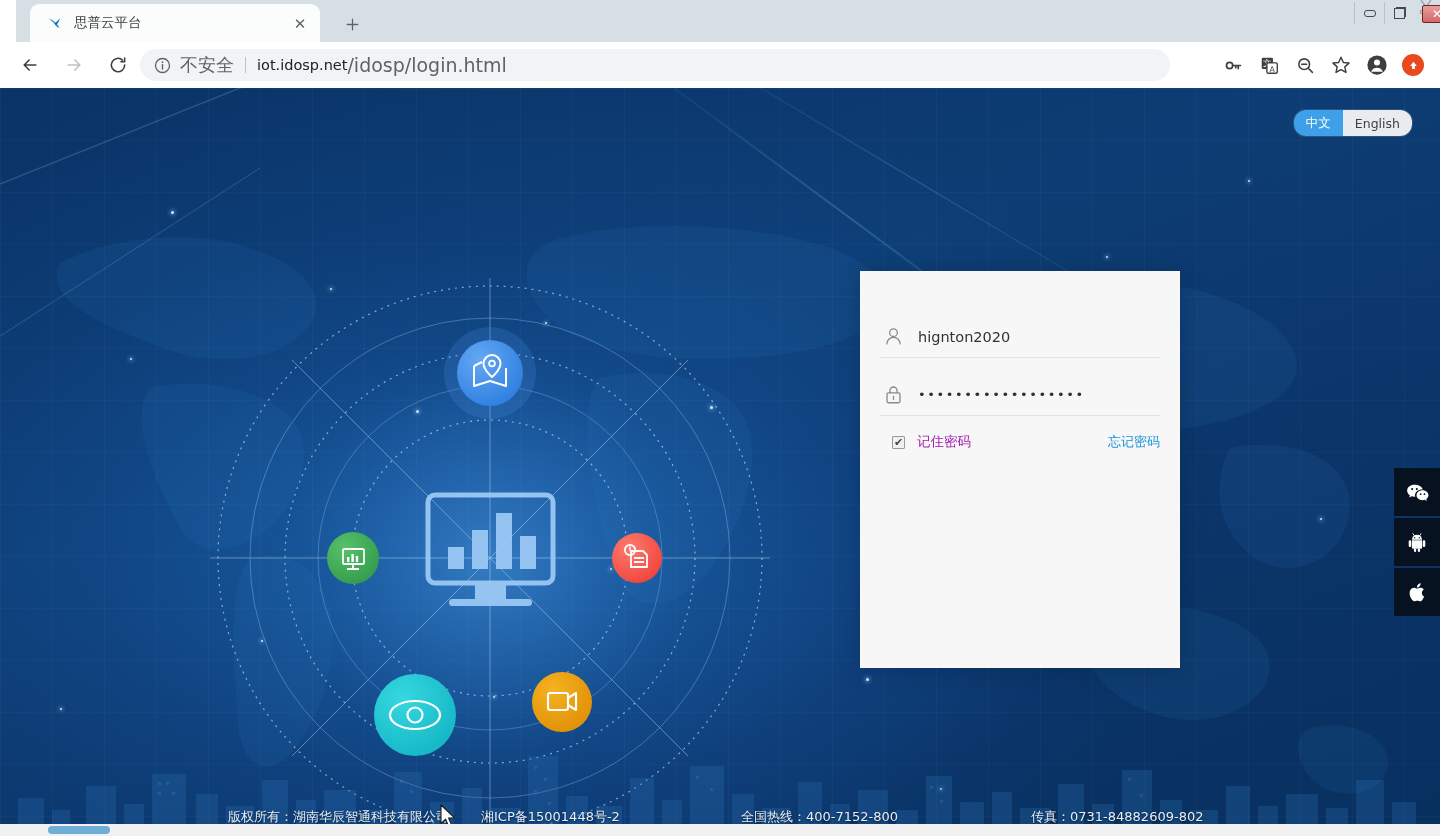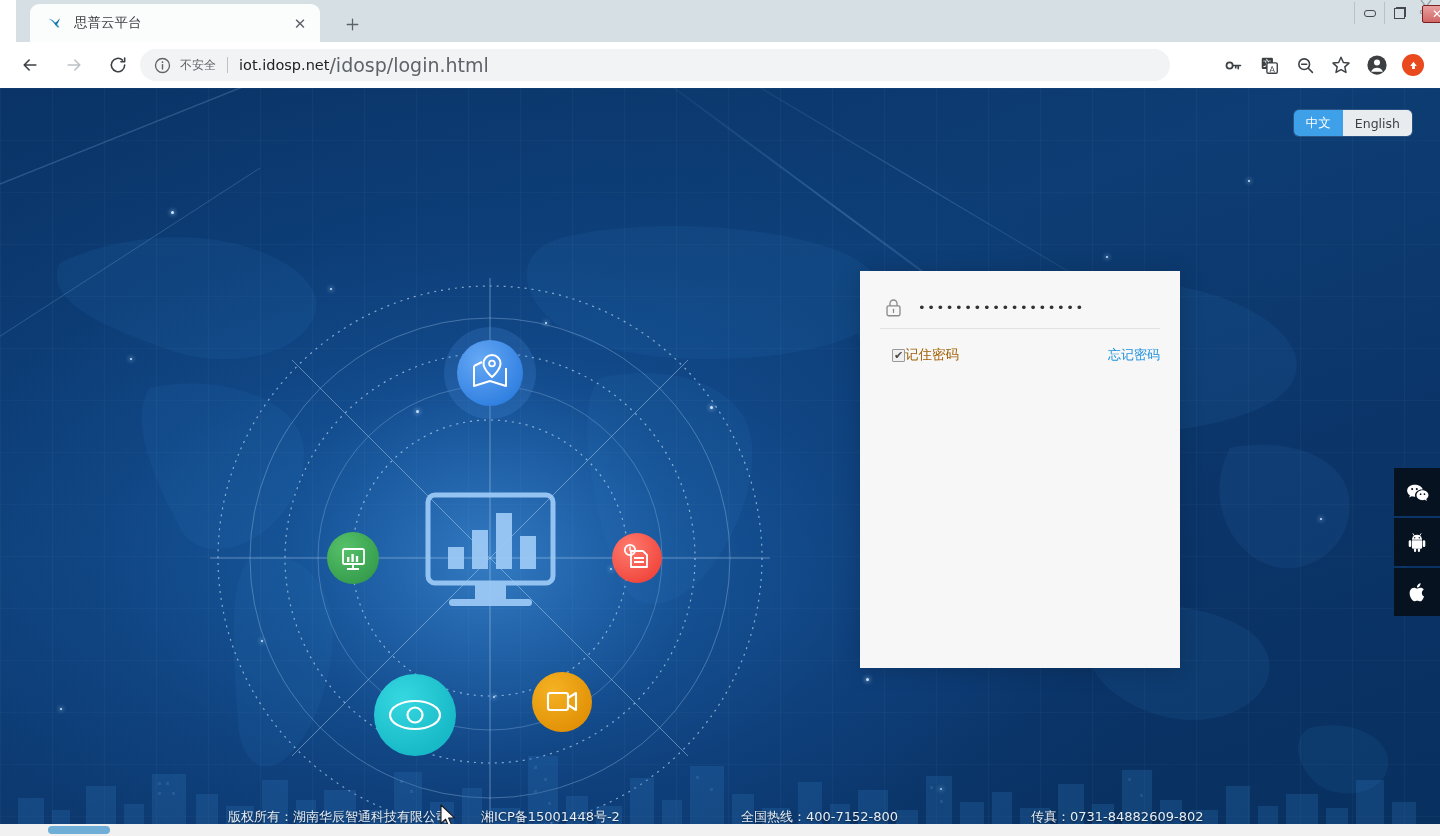--- a/index.html
+++ b/index.html
@@ -80,21 +80,21 @@
     display: flex; align-items: center; justify-content: center;
   }
   .nav-btn:first-child { margin-left: 13px; }
   .omnibox {
     position: absolute; left: 140px; top: 7px; width: 1030px; height: 32px;
     background: #f1f3f4; border-radius: 16px;
     display: flex; align-items: center; padding: 0 14px;
   }
   .info-icon { flex: 0 0 17px; width: 17px; height: 17px; margin-right: 9px; }
   .not-secure {
-    font-size: 12px; color: #5f6368; font-family: "DejaVu Sans", sans-serif;
+    font-size: 18px; color: #5f6368; font-family: "DejaVu Sans", sans-serif;
     white-space: nowrap;
   }
   .url-sep {
     width: 1px; height: 16px; background: #bdc1c6; margin: 0 11px;
   }
   .url-main {
     font-size: 14.5px; color: #202124; font-family: "DejaVu Sans", sans-serif;
   }
   .url-path { font-size: 19px; color: #5f6368; font-family: "DejaVu Sans", sans-serif; }
   .toolbar-icons {
@@ -137,21 +137,21 @@
     position: absolute; background: #cfe6ff; border-radius: 50%;
     box-shadow: 0 0 4px 1px rgba(180,220,255,0.55);
   }
 
   
   .skyline { position: absolute; left: 0; bottom: 0; width: 1440px; height: 120px; opacity: 0.55; }
 
   
   .lang-switch {
     position: absolute; right: 28px; top: 22px; display: flex;
-    border-radius: 5px; overflow: hidden;
+    border-radius: 12px; overflow: hidden;
     box-shadow: 0 0 0 1px rgba(255,255,255,0.12);
   }
   .lang-btn {
     padding: 0 12px; height: 26px; display: flex; align-items: center;
     justify-content: center; font-size: 12.5px;
     font-family: "DejaVu Sans", sans-serif;
   }
   .lang-btn.active { background: #3fa0ea; color: #ffffff; }
   .lang-btn.inactive { background: #e9ecef; color: #3a3f45; }
 
@@ -191,21 +191,21 @@
     margin: 16px 20px 0 20px; display: flex; align-items: center;
     height: 20px;
   }
   .chk {
     width: 13px; height: 13px; flex: 0 0 13px; margin-left: 12px;
     border: 1px solid #9a9a9a; background: #f0f0f0; border-radius: 1px;
     display: flex; align-items: center; justify-content: center;
     color: #4a4a4a; font-size: 11px; line-height: 1;
   }
   .remember-label {
-    font-size: 13.5px; color: #a16207;
+    margin-left: 12px; font-size: 13.5px; color: #a21caf;
     font-family: "DejaVu Sans", sans-serif;
   }
   .forgot-link {
     margin-left: auto; font-size: 13px; color: #1f92dc;
     font-family: "DejaVu Sans", sans-serif; text-decoration: none;
   }
   .login-btn {
     display: block; margin: 20px 20px 0 20px; width: 280px; height: 38px;
     background: #1296db; border: none; border-radius: 4px; color: #fff;
     font-size: 15px; letter-spacing: 6px; font-family: "DejaVu Sans", sans-serif;
@@ -529,20 +529,29 @@
     </div>
 
     <div class="lang-switch">
       <div class="lang-btn active">中文</div>
       <div class="lang-btn inactive">English</div>
     </div>
 
     <div class="login-card">
 
 
+      <div class="field first">
+        <span class="field-icon">
+          <svg viewBox="0 0 24 24" width="21" height="21">
+            <circle cx="12" cy="7.6" r="4.4" fill="none" stroke="#8a8a8a" stroke-width="1.5"></circle>
+            <path d="M4.4 20.5 a7.6 7.6 0 0 1 15.2 0" fill="none" stroke="#8a8a8a" stroke-width="1.5" stroke-linecap="round"></path>
+          </svg>
+        </span>
+        <input class="field-input" type="text" value="hignton2020" style="">
+      </div>
 
       <div class="field second">
         <span class="field-icon">
           <svg viewBox="0 0 24 24" width="21" height="21">
             <rect x="4.6" y="10.2" width="14.8" height="11.2" rx="1.6" fill="none" stroke="#8a8a8a" stroke-width="1.5"></rect>
             <path d="M8 10.2 V7.4 a4 4 0 0 1 8 0 V10.2" fill="none" stroke="#8a8a8a" stroke-width="1.5"></path>
             <path d="M12 14 V17.6" stroke="#8a8a8a" stroke-width="1.4" stroke-linecap="round"></path>
           </svg>
         </span>
         <input class="field-input pw" type="text" value="••••••••••••••••••" style="">

